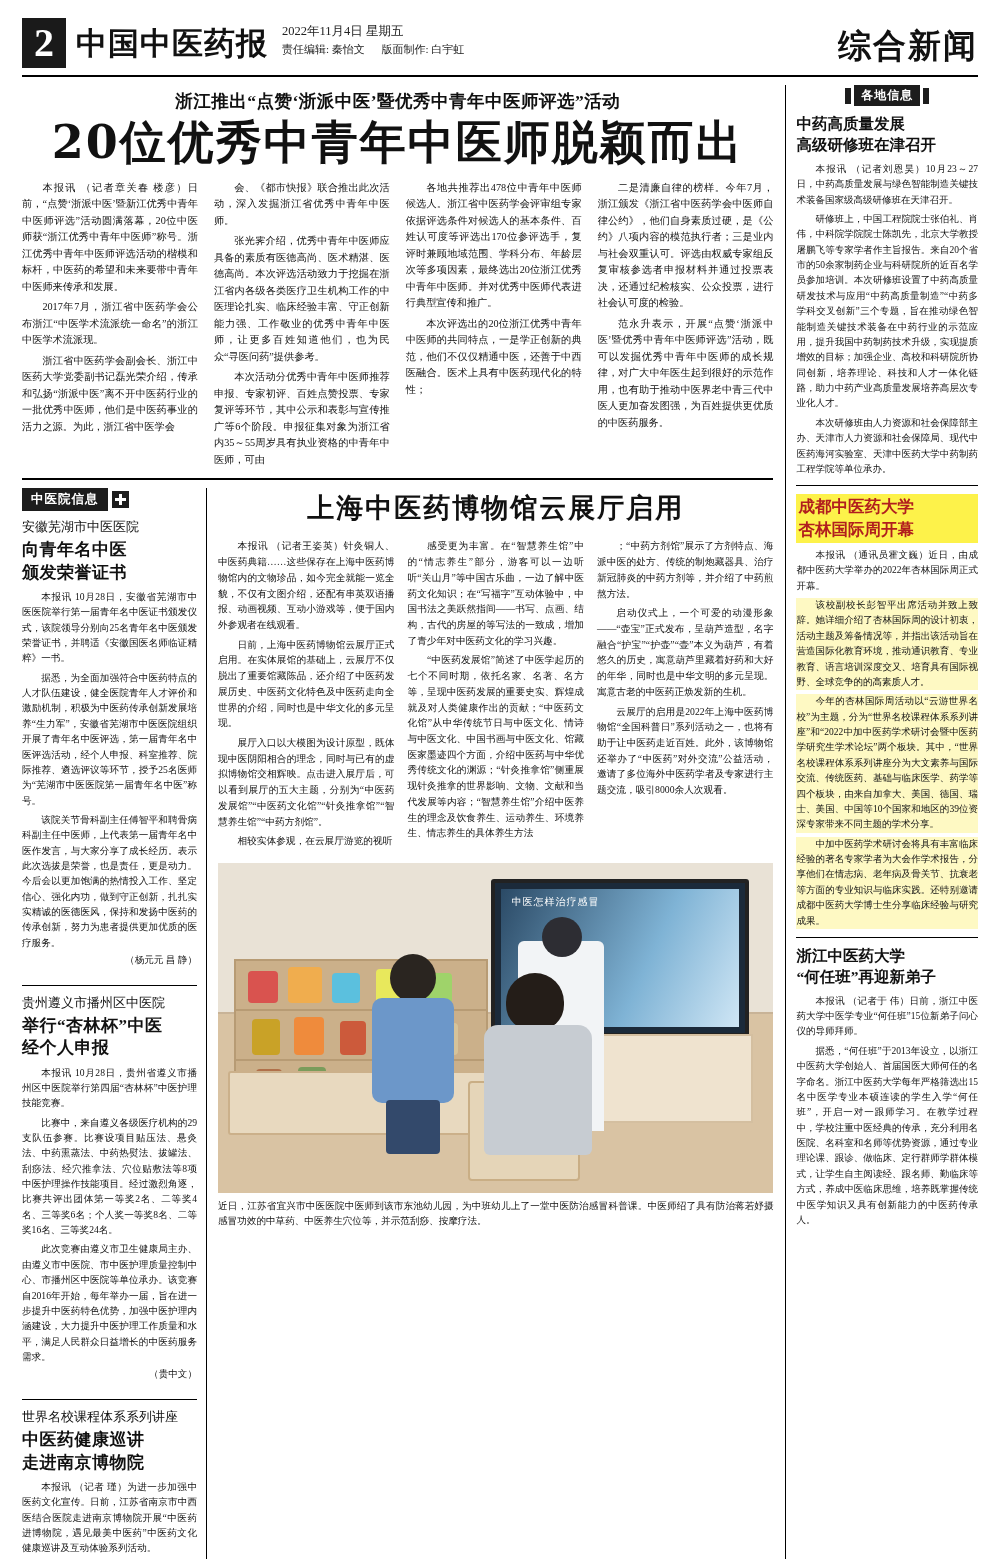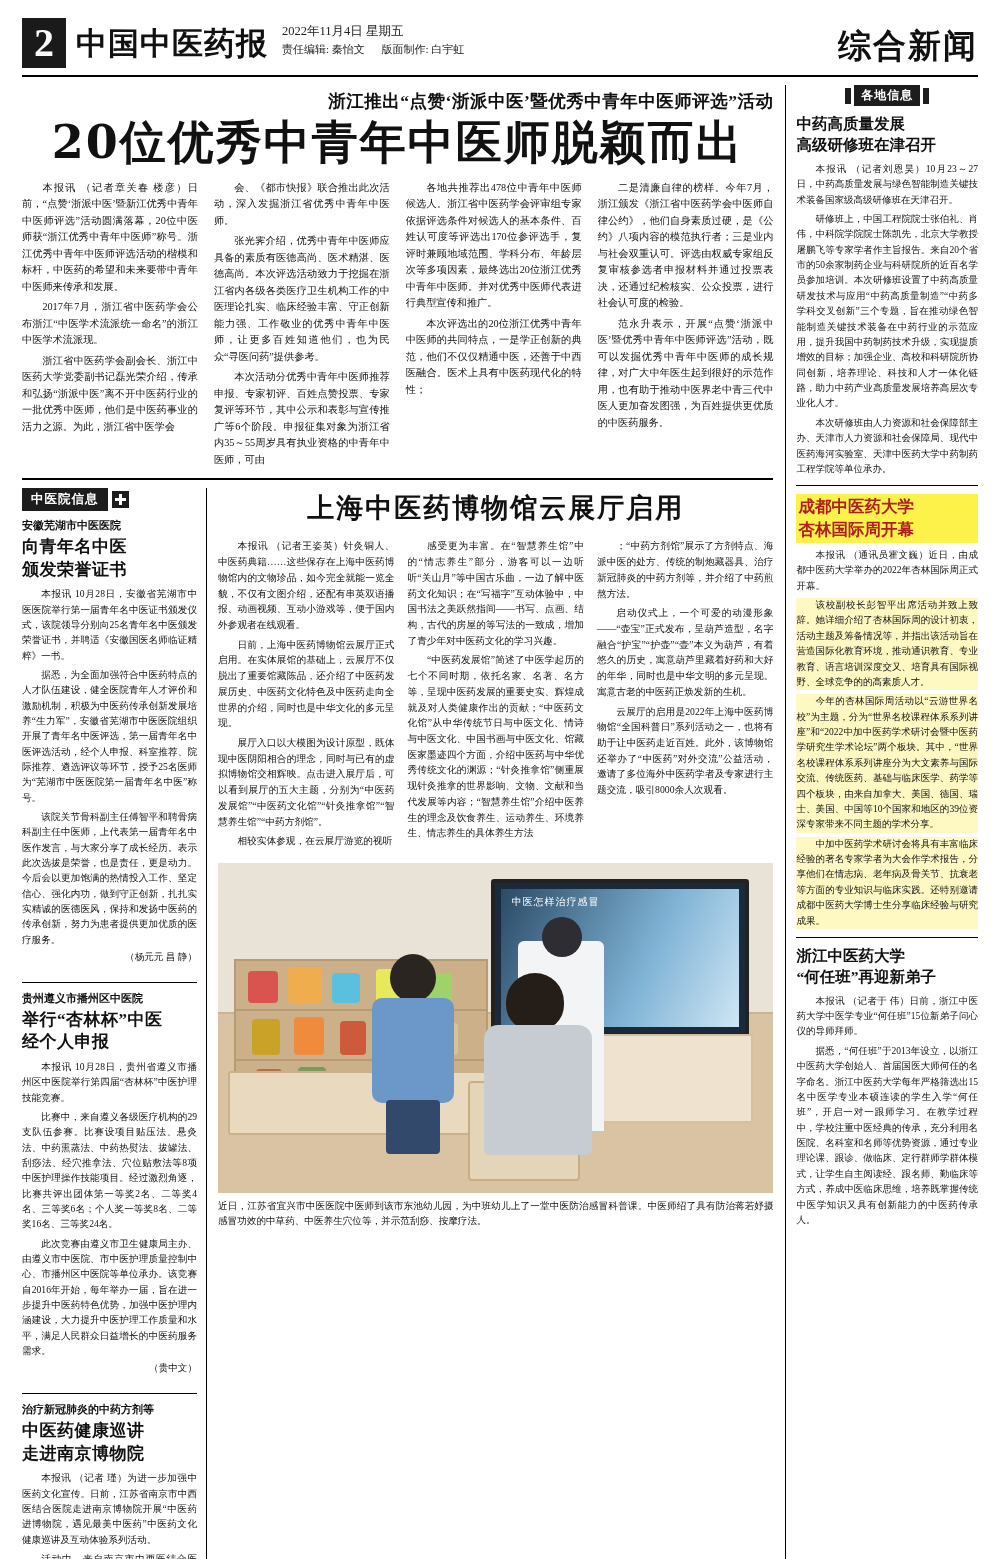--- a/index.html
+++ b/index.html
@@ -31,21 +31,21 @@
     font-family:"DejaVu Serif",serif;padding-top:6px;white-space:nowrap;
   }
 
   
   .body-wrap{display:flex;margin-top:8px;}
   .left-col{width:770px;}
   .right-col{width:186px;margin-left:12px;border-left:1px solid #000;padding-left:10px;}
 
   
   .lead{padding:0 0 6px 0;border-bottom:2px solid #000;}
-  .lead-kicker{text-align:right;font-size:17.5px;font-weight:bold;margin:4px 0 2px;letter-spacing:.5px;}
+  .lead-kicker{text-align:center;font-size:17.5px;font-weight:bold;margin:4px 0 2px;letter-spacing:.5px;}
   .lead-head{
     text-align:center;font-size:46px;font-weight:bold;letter-spacing:2px;
     font-family:"DejaVu Serif",serif;margin:4px 0 12px;line-height:1.1;
   }
   .cols-3{display:flex;gap:16px;font-size:10.2px;line-height:1.62;text-align:justify;}
   .cols-3 > div{flex:1;}
   .cols-3 p{margin:0 0 4px;text-indent:2em;}
 
   
   .mid{display:flex;margin-top:8px;}
@@ -58,21 +58,21 @@
   }
   .badge-wrap{display:flex;align-items:center;gap:4px;margin-bottom:7px;}
   .cross{
     width:17px;height:17px;background:#1d1d1d;position:relative;display:inline-block;
   }
   .cross:before,.cross:after{content:"";position:absolute;background:#fff;}
   .cross:before{left:7px;top:3px;width:3px;height:11px;}
   .cross:after{top:7px;left:3px;height:3px;width:11px;}
 
   .sb-item{margin-bottom:10px;padding-bottom:8px;}
-  .sb-sub{font-size:11px;line-height:1.45;margin-bottom:2px;font-weight:bold;}
+  .sb-sub{font-size:13px;line-height:1.45;margin-bottom:2px;}
   .sb-head{font-size:17px;font-weight:bold;line-height:1.32;margin:1px 0 5px;letter-spacing:.5px;}
   .sb-body{font-size:9.6px;line-height:1.6;text-align:justify;}
   .sb-body p{margin:0 0 4px;text-indent:2em;}
   .sb-sign{text-align:right;font-size:9.6px;margin-top:3px;}
   .hr-thin{border-top:1px solid #000;margin:6px 0 8px;}
 
   .mid-title{
     text-align:center;font-size:27px;font-weight:bold;letter-spacing:2px;
     font-family:"DejaVu Serif",serif;margin:2px 0 12px;
   }
@@ -197,21 +197,21 @@
             <div class="sb-body">
               <p>本报讯 10月28日，贵州省遵义市播州区中医院举行第四届“杏林杯”中医护理技能竞赛。</p>
               <p>比赛中，来自遵义各级医疗机构的29支队伍参赛。比赛设项目贴压法、悬灸法、中药熏蒸法、中药热熨法、拔罐法、刮痧法、经穴推拿法、穴位贴敷法等8项中医护理操作技能项目。经过激烈角逐，比赛共评出团体第一等奖2名、二等奖4名、三等奖6名；个人奖一等奖8名、二等奖16名、三等奖24名。</p>
               <p>此次竞赛由遵义市卫生健康局主办、由遵义市中医院、市中医护理质量控制中心、市播州区中医院等单位承办。该竞赛自2016年开始，每年举办一届，旨在进一步提升中医药特色优势，加强中医护理内涵建设，大力提升中医护理工作质量和水平，满足人民群众日益增长的中医药服务需求。</p>
             </div>
             <div class="sb-sign">（贵中文）</div>
           </div>
           <div class="hr-thin"></div>
 
           <div class="sb-item">
-            <div class="sb-sub">治疗新冠肺炎的中药方剂等</div>
+            <div class="sb-sub">世界名校课程体系系列讲座</div>
             <div class="sb-head" style="white-space:pre-line;">中医药健康巡讲
 走进南京博物院</div>
             <div class="sb-body">
               <p>本报讯 （记者 瑾）为进一步加强中医药文化宣传。日前，江苏省南京市中西医结合医院走进南京博物院开展“中医药进博物院，遇见最美中医药”中医药文化健康巡讲及互动体验系列活动。</p>
               <p>活动中，来自南京市中西医结合医院、南京中西医结合学会等单位的专家分别以中医诊疗健康特色疗法与保健养生》《食疗养生》中的饮食养生》等题为题为南京博物院职工和市民进行中医特色文化与健康知识宣讲，让参与者感受中医药文化之美。此外，南京市中西医结合医院还为活动开展了多种中医特色护理服务，如耳穴埋籽、刮痧拔罐、灸法等，得到南京博物院职工的一致好评。</p>
             </div>
           </div>
         </div>
 
         <div class="mid-right">

